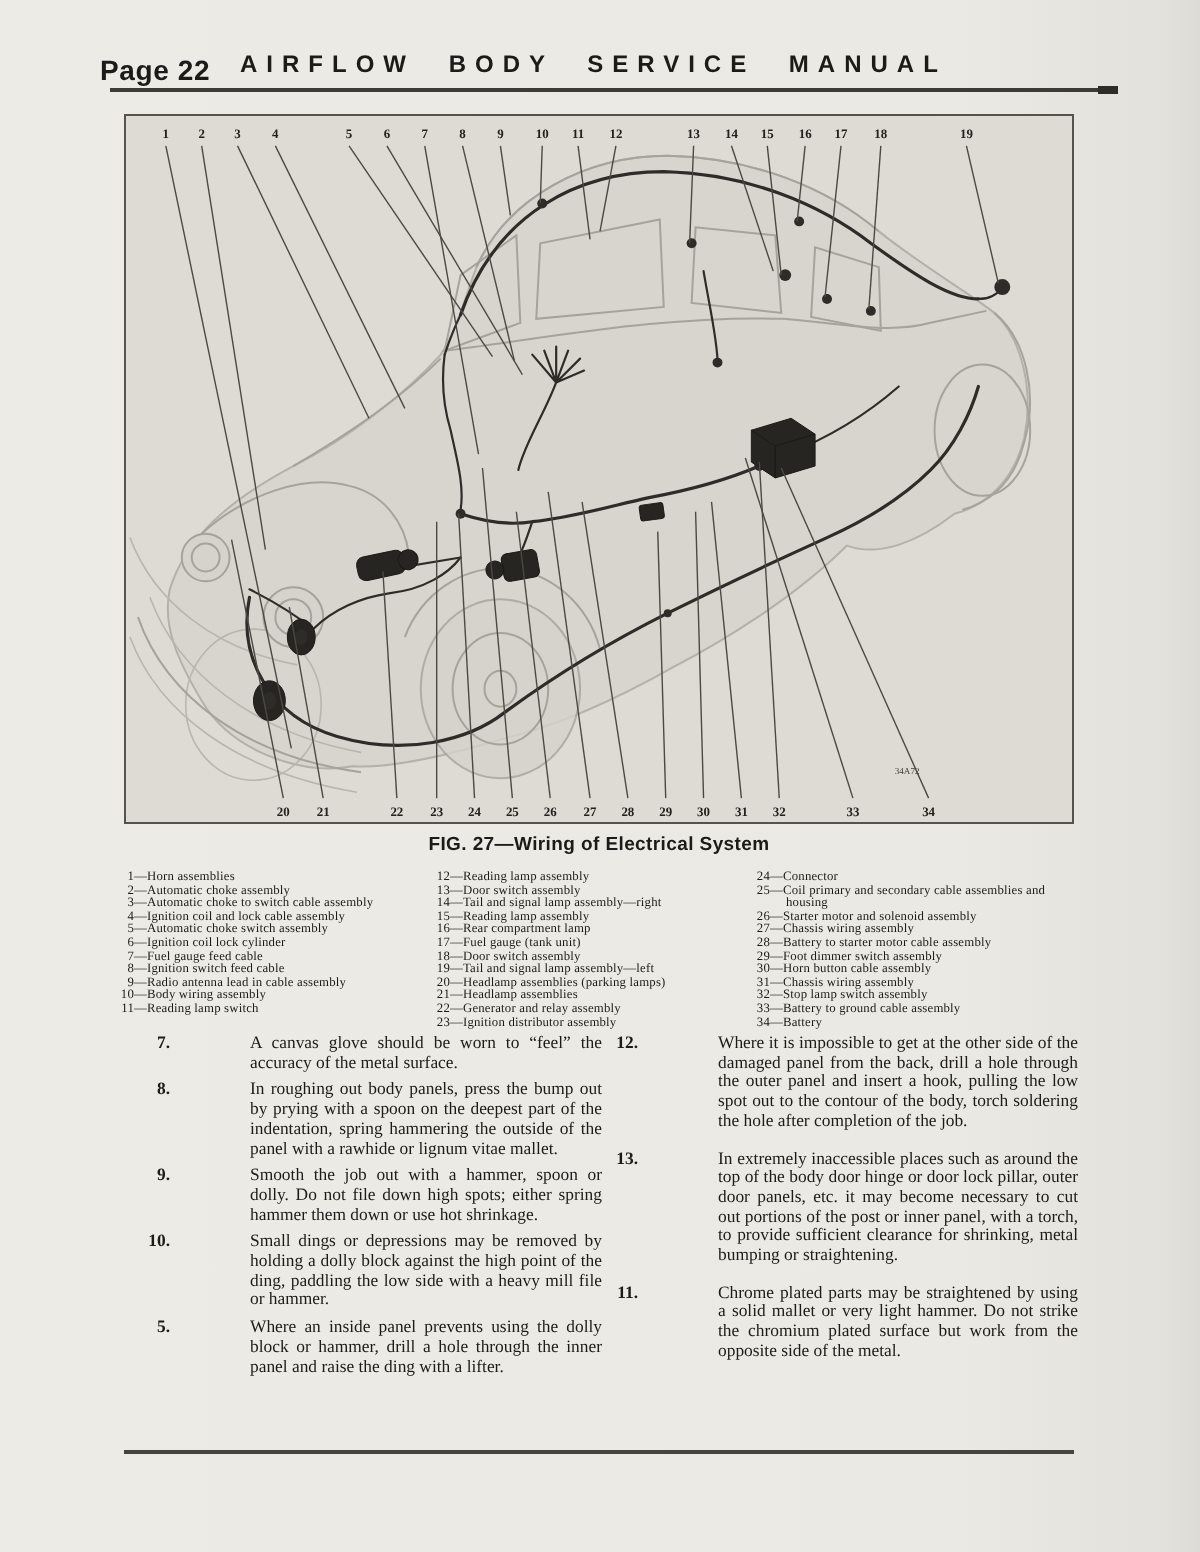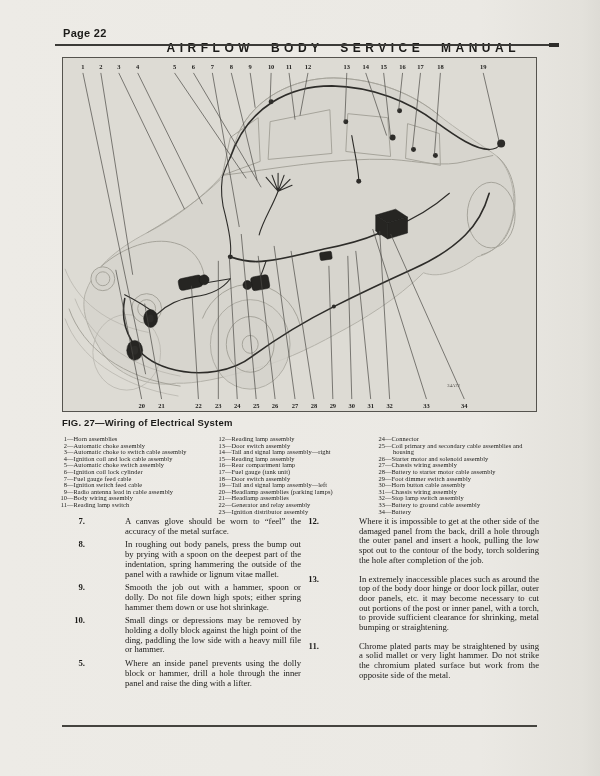--- a/index.html
+++ b/index.html
@@ -3,25 +3,25 @@
 <meta charset="utf-8">
 <style>
   html,body { margin:0; padding:0; }
   body { background:#d8d6d1; font-family:"Liberation Serif", serif; }
   .page {
     position:relative; width:600px; height:776px; margin:0 auto;
     background:linear-gradient(90deg,#edebe6 0%, #ebe9e4 80%, #e3e1db 97%, #dddbd5 100%);
     overflow:hidden; color:#1c1b19;
   }
   .page-label {
-    position:absolute; top:27px; left:63px;
-    font-family:"Liberation Sans", sans-serif; font-weight:bold; font-size:11px; letter-spacing:.3px;
+    position:absolute; top:27px; left:50px;
+    font-family:"Liberation Sans", sans-serif; font-weight:bold; font-size:14px; letter-spacing:.3px;
   }
   .manual-title {
-    position:absolute; top:41px; left:120px; width:400px; text-align:right;
+    position:absolute; top:25px; left:120px; width:400px; text-align:left;
     font-family:"Liberation Sans", sans-serif; font-weight:bold; font-size:12px;
     letter-spacing:4.5px; word-spacing:9px; white-space:nowrap;
   }
   .header-rule { position:absolute; top:44px; left:55px; width:502px; height:2px; background:#3c3b38; }
   .header-rule-tick { position:absolute; top:43px; left:549px; width:10px; height:4px; background:#2e2d2a; }
 
   .figure-box {
     position:absolute; top:57px; left:62px; width:475px; height:355px;
     border:1.5px solid #55534e; background:#dddbd4; box-sizing:border-box;
   }
@@ -31,21 +31,21 @@
   .ldr { stroke:#4b4945; stroke-width:.7; fill:none; }
   .ghost { stroke:#a5a39a; stroke-width:1; fill:none; }
   .ghostf { stroke:#a5a39a; stroke-width:1; fill:#d5d3cc; }
   .ghostlite { stroke:#b8b6ae; stroke-width:.8; fill:none; }
   .wire { stroke:#2d2c29; stroke-width:1.6; fill:none; stroke-linecap:round; }
   .wire2 { stroke:#2d2c29; stroke-width:1.1; fill:none; stroke-linecap:round; }
   .comp { fill:#262522; stroke:#1b1a18; stroke-width:.5; }
   .dot { fill:#2d2c29; }
 
   .fig-caption {
-    position:absolute; top:417px; left:62px; width:475px; text-align:left;
+    position:absolute; top:417px; left:62px; width:475px; text-align:center;
     font-family:"Liberation Sans", sans-serif; font-weight:bold; font-size:9.5px; letter-spacing:.2px;
   }
 
   .legend-col { position:absolute; top:436px; font-size:6.4px; line-height:6.6px; letter-spacing:.1px; }
   .legend-col-1 { left:58px;  width:156px; }
   .legend-col-2 { left:216px; width:158px; }
   .legend-col-3 { left:376px; width:168px; }
   .lgi { padding-left:17px; text-indent:-17px; }
   .lgn { display:inline-block; width:9px; text-align:right; text-indent:0; }
 

